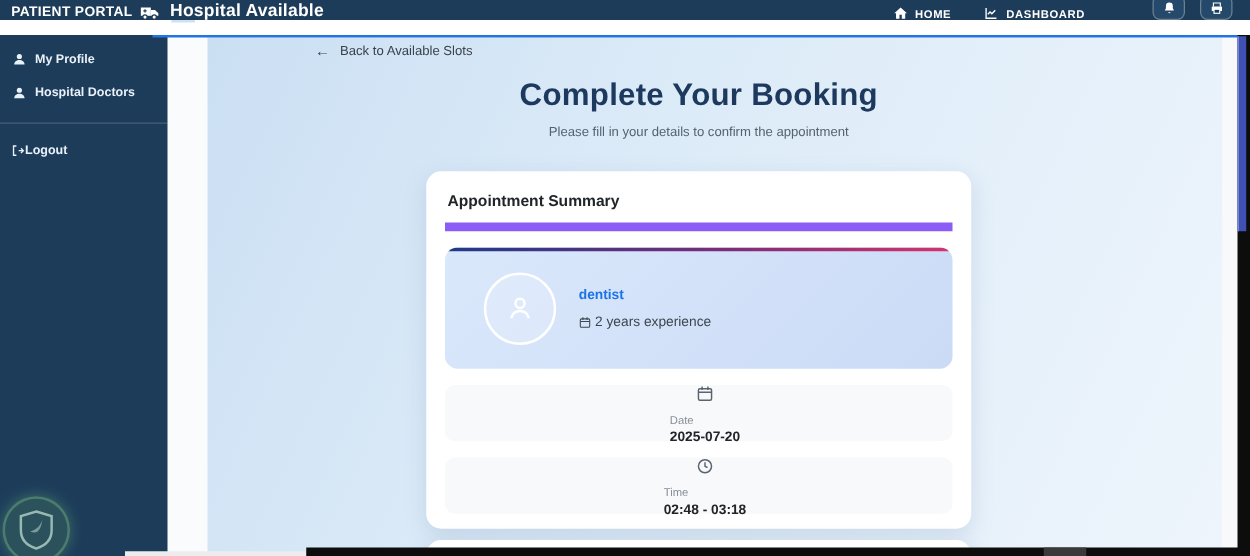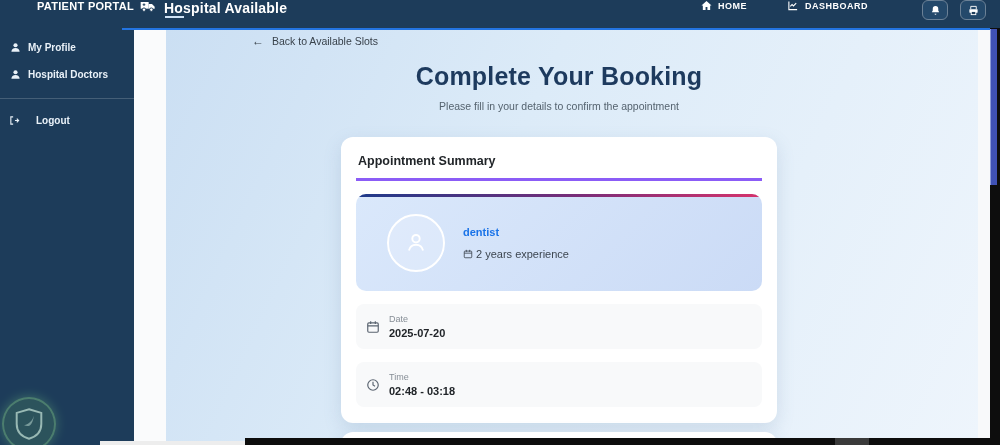--- a/index.html
+++ b/index.html
@@ -1,47 +1,47 @@
 <!DOCTYPE html>
 <html><head>
 <meta charset="utf-8">
 <style>
   * { margin:0; padding:0; box-sizing:border-box; }
   html,body { width:1000px; height:445px; overflow:hidden; }
   body { font-family:"Liberation Sans", sans-serif; background:#fff; position:relative; }
 
   
   .topbar {
-    position:absolute; left:0; top:0; width:1000px; height:28px;
-    background:#1d3c5a; color:#fff; display:flex; align-items:flex-start; z-index:30;padding-left:28px;
+    position:absolute; left:0; top:0; width:1000px; height:16px;
+    background:#1d3c5a; color:#fff; display:flex; align-items:flex-end; z-index:30;
   }
   .brand { display:flex; align-items:center; gap:6px; padding-left:9px; width:122px; flex:0 0 auto; }
   .brand-label { font-size:11px; font-weight:bold; letter-spacing:.3px; white-space:nowrap; }
   .brand svg { flex:0 0 auto; }
   .app-title { position:relative; margin-left:14px; font-size:14px; font-weight:bold; letter-spacing:.2px; }
   .title-underline { position:absolute; left:1px; bottom:-2px; width:19px; height:2px; background:#cfe2f5; }
-  .topnav { margin-left:auto; display:flex; align-items:center; gap:40px; }
+  .topnav { margin-left:auto; display:flex; align-items:center; gap:26px; }
   .topnav-item { display:flex; align-items:center; gap:6px; font-size:9px; font-weight:bold; letter-spacing:.5px; cursor:pointer; }
   .topbar-actions { display:flex; align-items:center; gap:12px; margin:0 14px 0 54px; }
   .icon-btn {
     width:26px; height:20px; border:1px solid #6b8196; border-radius:6px;
     display:flex; align-items:center; justify-content:center; background:#24496b; cursor:pointer;
   }
 
   
   .accent-line { position:absolute; left:122px; top:28px; width:878px; height:2px; background:#2374e1; z-index:25; }
 
   
   .sidebar {
     position:absolute; left:0; top:28px; width:134px; height:417px;
     background:#1d3c5a; color:#e9f1f8; z-index:20; padding-top:6px;
   }
   .side-item { display:flex; align-items:center; gap:7px; padding:8px 0 8px 10px; font-size:10px; font-weight:bold; cursor:pointer; }
   .side-divider { border-top:1px solid rgba(255,255,255,0.18); margin:10px 0 8px 0; }
-  .logout-item { display:flex; align-items:center; gap:16px; padding:8px 0 8px 9px; font-size:10px; font-weight:bold; cursor:pointer; }
+  .logout-item { display:flex; align-items:center; gap:0; padding:8px 0 8px 9px; font-size:10px; font-weight:bold; cursor:pointer; }
 
   
   .watermark {
     position:absolute; left:2px; top:397px; width:54px; height:54px; border-radius:50%;
     background:rgba(90,150,100,0.30); border:2px solid rgba(130,200,140,0.45);
     box-shadow:0 0 12px rgba(120,200,130,0.45);
     display:flex; align-items:center; justify-content:center; opacity:.85; z-index:21;
   }
 
   
@@ -65,41 +65,41 @@
 
   .card {
     position:absolute; left:175px; top:107px; width:436px; height:286px;
     background:#fff; border-radius:12px; box-shadow:0 6px 18px rgba(90,120,160,0.18);
     padding:15px;
   }
   .card2 {
     position:absolute; left:175px; top:402px; width:436px; height:60px;
     background:#fff; border-radius:12px; box-shadow:0 6px 18px rgba(90,120,160,0.18);
   }
-  .card-heading { font-size:12.5px; font-weight:bold; color:#212529; padding:2px 2px 10px 2px; border-bottom:3px solid #8b5cf6; }
+  .card-heading { font-size:12.5px; font-weight:bold; color:#212529; padding:2px 2px 10px 2px; border-bottom:7px solid #8b5cf6; }
 
   .doctor-card {
     margin-top:13px; height:97px; border-radius:10px; overflow:hidden;
     background:linear-gradient(135deg,#dae8fb 0%, #cbdbf6 100%);
     position:relative; display:flex; align-items:center; gap:18px; padding-left:31px;
   }
   .doctor-card::before {
     content:""; position:absolute; left:0; top:0; width:100%; height:3px;
     background:linear-gradient(90deg,#1e3a8a 0%, #7a2d78 55%, #d6336c 100%);
   }
   .avatar {
     width:58px; height:58px; border-radius:50%; border:2px solid #fff; flex:0 0 auto;
     background:rgba(255,255,255,0.18); display:flex; align-items:center; justify-content:center;
   }
   .doctor-name { font-size:11px; font-weight:bold; color:#1a73e8; }
   .doctor-exp { margin-top:10px; display:flex; align-items:center; gap:3px; font-size:11px; color:#3d4650; }
 
   .info-row {
     margin-top:13px; height:45px; background:#f8f9fa; border-radius:8px;
-    display:flex; align-items:center; gap:9px; padding-left:10px;
+    display:flex; align-items:center; gap:9px; padding-left:10px;flex-direction:column;
   }
   .info-texts { display:flex; flex-direction:column; gap:3px; }
   .info-label { font-size:9px; color:#868e96; }
   .info-value { font-size:11px; font-weight:bold; color:#212529; }
   .info-icon { color:#5a6470; display:flex; }
 
   
   .v-scroll { position:absolute; left:990px; top:28px; width:10px; height:417px; background:#0d0d0d; z-index:40; }
   .v-thumb { position:absolute; left:0; top:1px; width:7px; height:156px; background:#3f51b5; border-left:1px solid #8d9bd8; }
   .h-scroll { position:absolute; left:245px; top:438px; width:755px; height:7px; background:#0d0d0d; z-index:41; }

